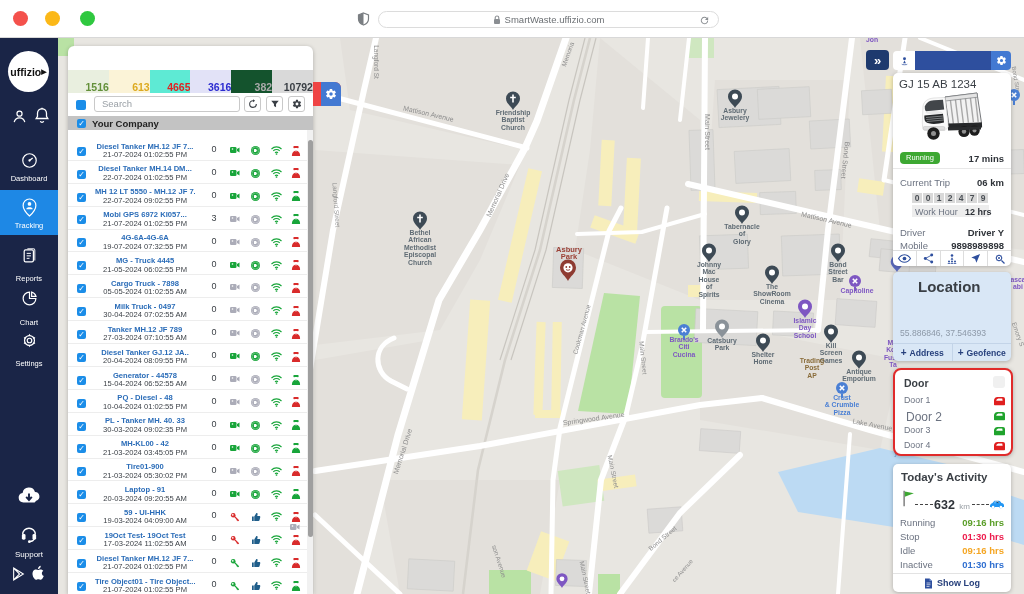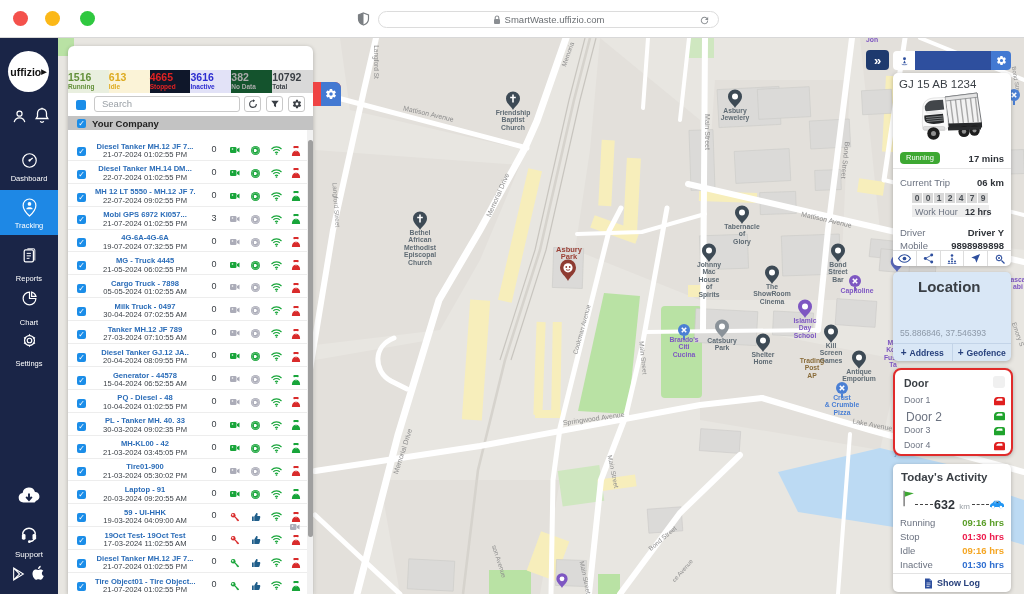--- a/index.html
+++ b/index.html
@@ -22,21 +22,21 @@
 
   
   .panel { left:68px; top:46px; width:245px; height:548px; background:#fff; border-radius:6px 6px 0 0; z-index:30;
            box-shadow:0 1px 4px rgba(0,0,0,.25); }
   .phead { position:absolute; left:0; top:0; width:273px; height:24px; background:#ef4444; border-radius:6px 6px 0 0;margin-top:36px; }
   .ptab  { position:absolute; left:2px; top:2px; width:60px; height:22px; background:#fff; border-radius:5px 5px 0 0;
            display:flex; align-items:center; justify-content:center; gap:4px; color:#1f3a78; font-weight:bold; font-size:10.5px; }
   .pgear { position:absolute; right:0; top:0; width:20px; height:24px; background:#4379d2; border-radius:0 6px 0 0;
            display:flex; align-items:center; justify-content:center; }
   .counters { position:absolute; left:0; top:24px; width:245px; height:23px; display:flex; }
-  .cnt { flex:1 1 0; text-align:left; padding-top:2px; }
+  .cnt { flex:1 1 0; text-align:right; padding-top:12px; }
   .cnt b { display:block; font-size:10.5px; font-weight:bold; line-height:11px; }
   .cnt span { display:block; font-size:6.5px; line-height:8px; font-weight:bold; }
   .searchrow { position:absolute; left:0; top:47px; width:245px; height:23px; background:#fff; }
   .sq { position:absolute; left:8px; top:7px; width:10px; height:10px; background:#1b8de8; border-radius:2px; }
   .sinput { position:absolute; left:26px; top:3px; width:146px; height:16px; border:1px solid #c9c9c9; border-radius:3px;
             color:#9aa0a6; font-size:9.5px; line-height:14px; padding-left:7px; }
   .sbtn { position:absolute; top:3px; width:17px; height:16px; border:1px solid #c9c9c9; border-radius:3px; background:#fff;
           display:flex; align-items:center; justify-content:center; font-size:10px; color:#333; }
   .company { position:absolute; left:0; top:70px; width:245px; height:14px; background:#c3c3c3; display:flex; align-items:center; }
   .list { position:absolute; left:0; top:92px; width:245px; height:456px; overflow:hidden; }
@@ -427,21 +427,21 @@
     </div>
     <div class="counters">
       <div class="cnt" style="background:#e9efdf">
           <b style="color:#63903a">1516</b>
           <span style="color:#63903a">Running</span>
         </div>
       <div class="cnt" style="background:#fbf3d7">
           <b style="color:#ddaa20">613</b>
           <span style="color:#ddaa20">Idle</span>
         </div>
-      <div class="cnt" style="background:#0f172a">
+      <div class="cnt" style="background:#5eead4">
           <b style="color:#e02222">4665</b>
           <span style="color:#e02222">Stopped</span>
         </div>
       <div class="cnt" style="background:#e2e2f7">
           <b style="color:#2b2bd0">3616</b>
           <span style="color:#2b2bd0">Inactive</span>
         </div>
       <div class="cnt" style="background:#14532d">
           <b style="color:#ababab">382</b>
           <span style="color:#ababab">No Data</span>

